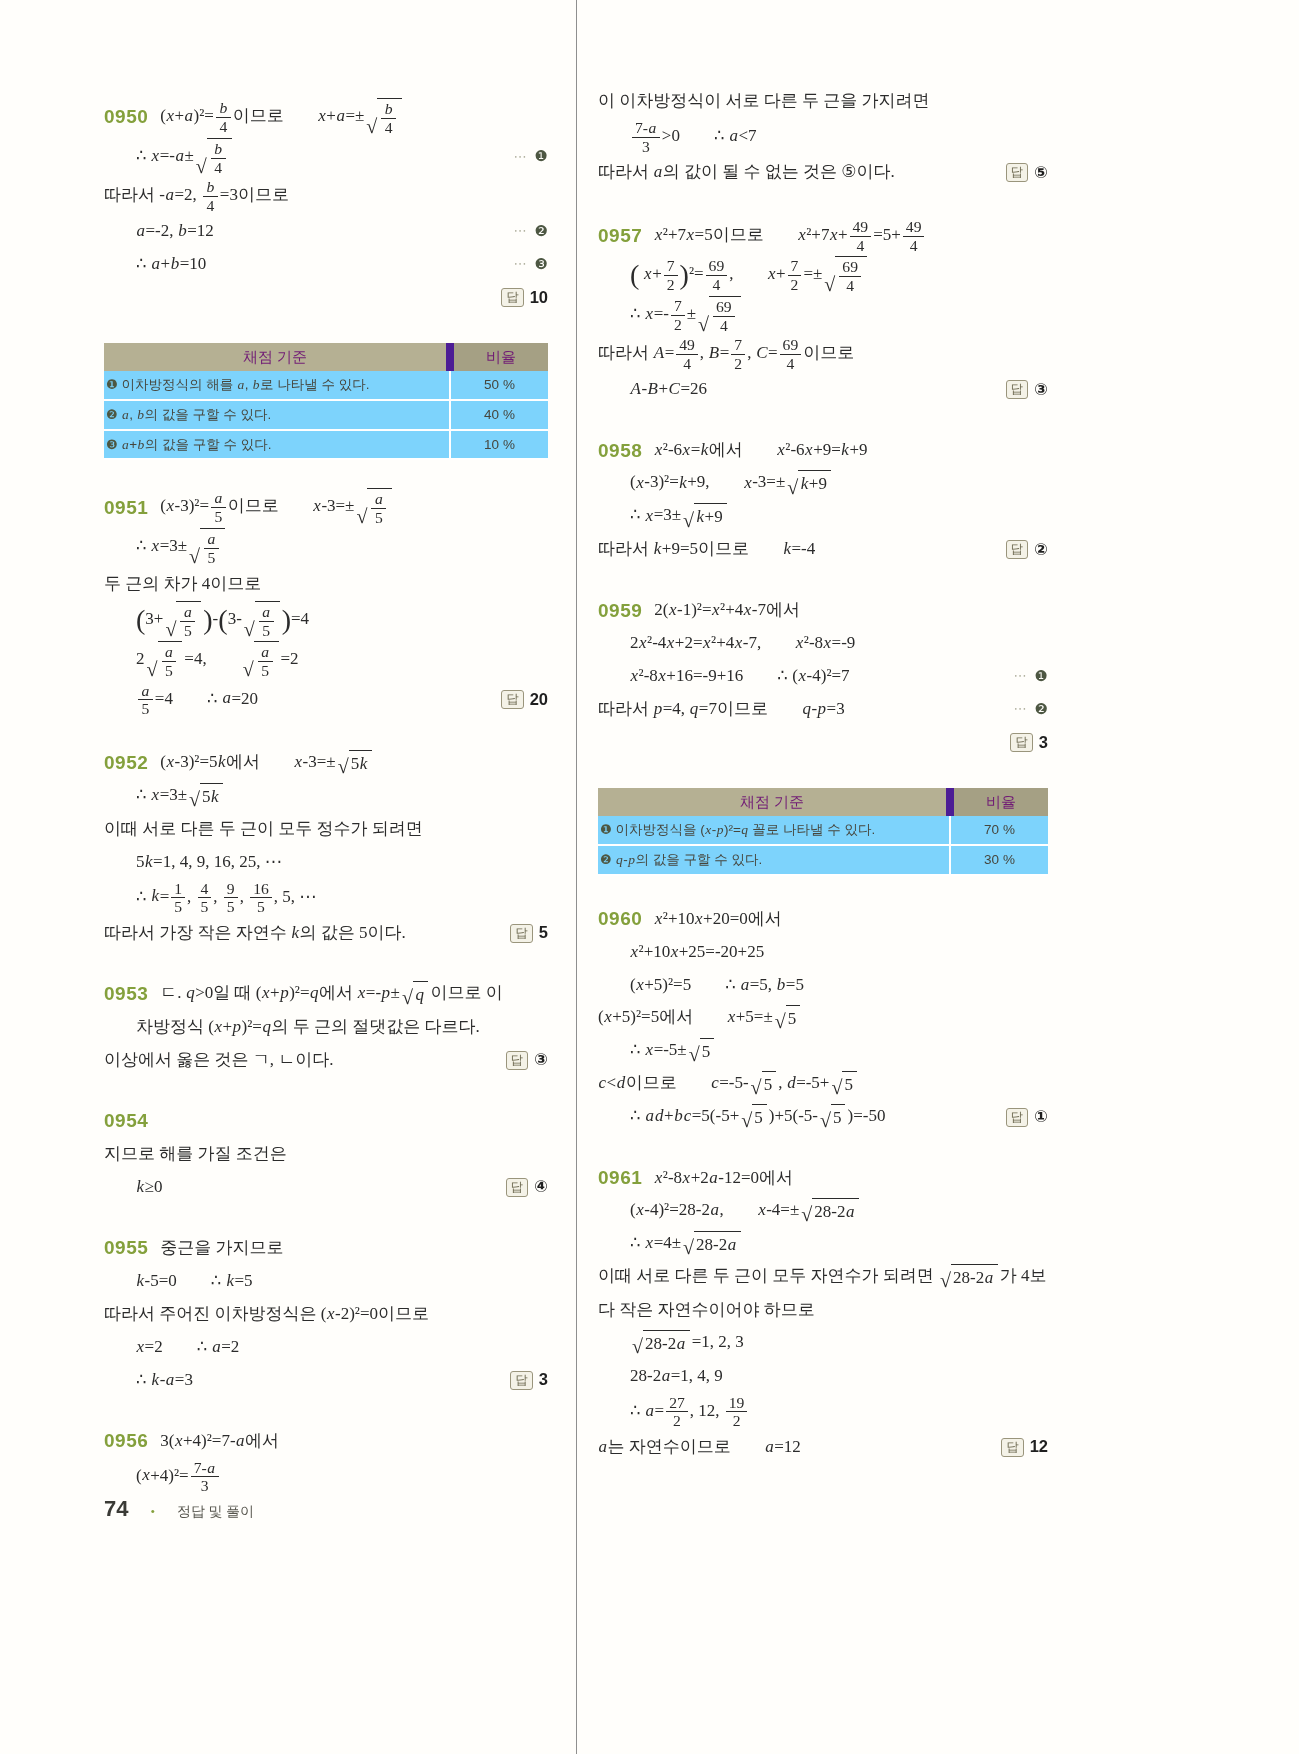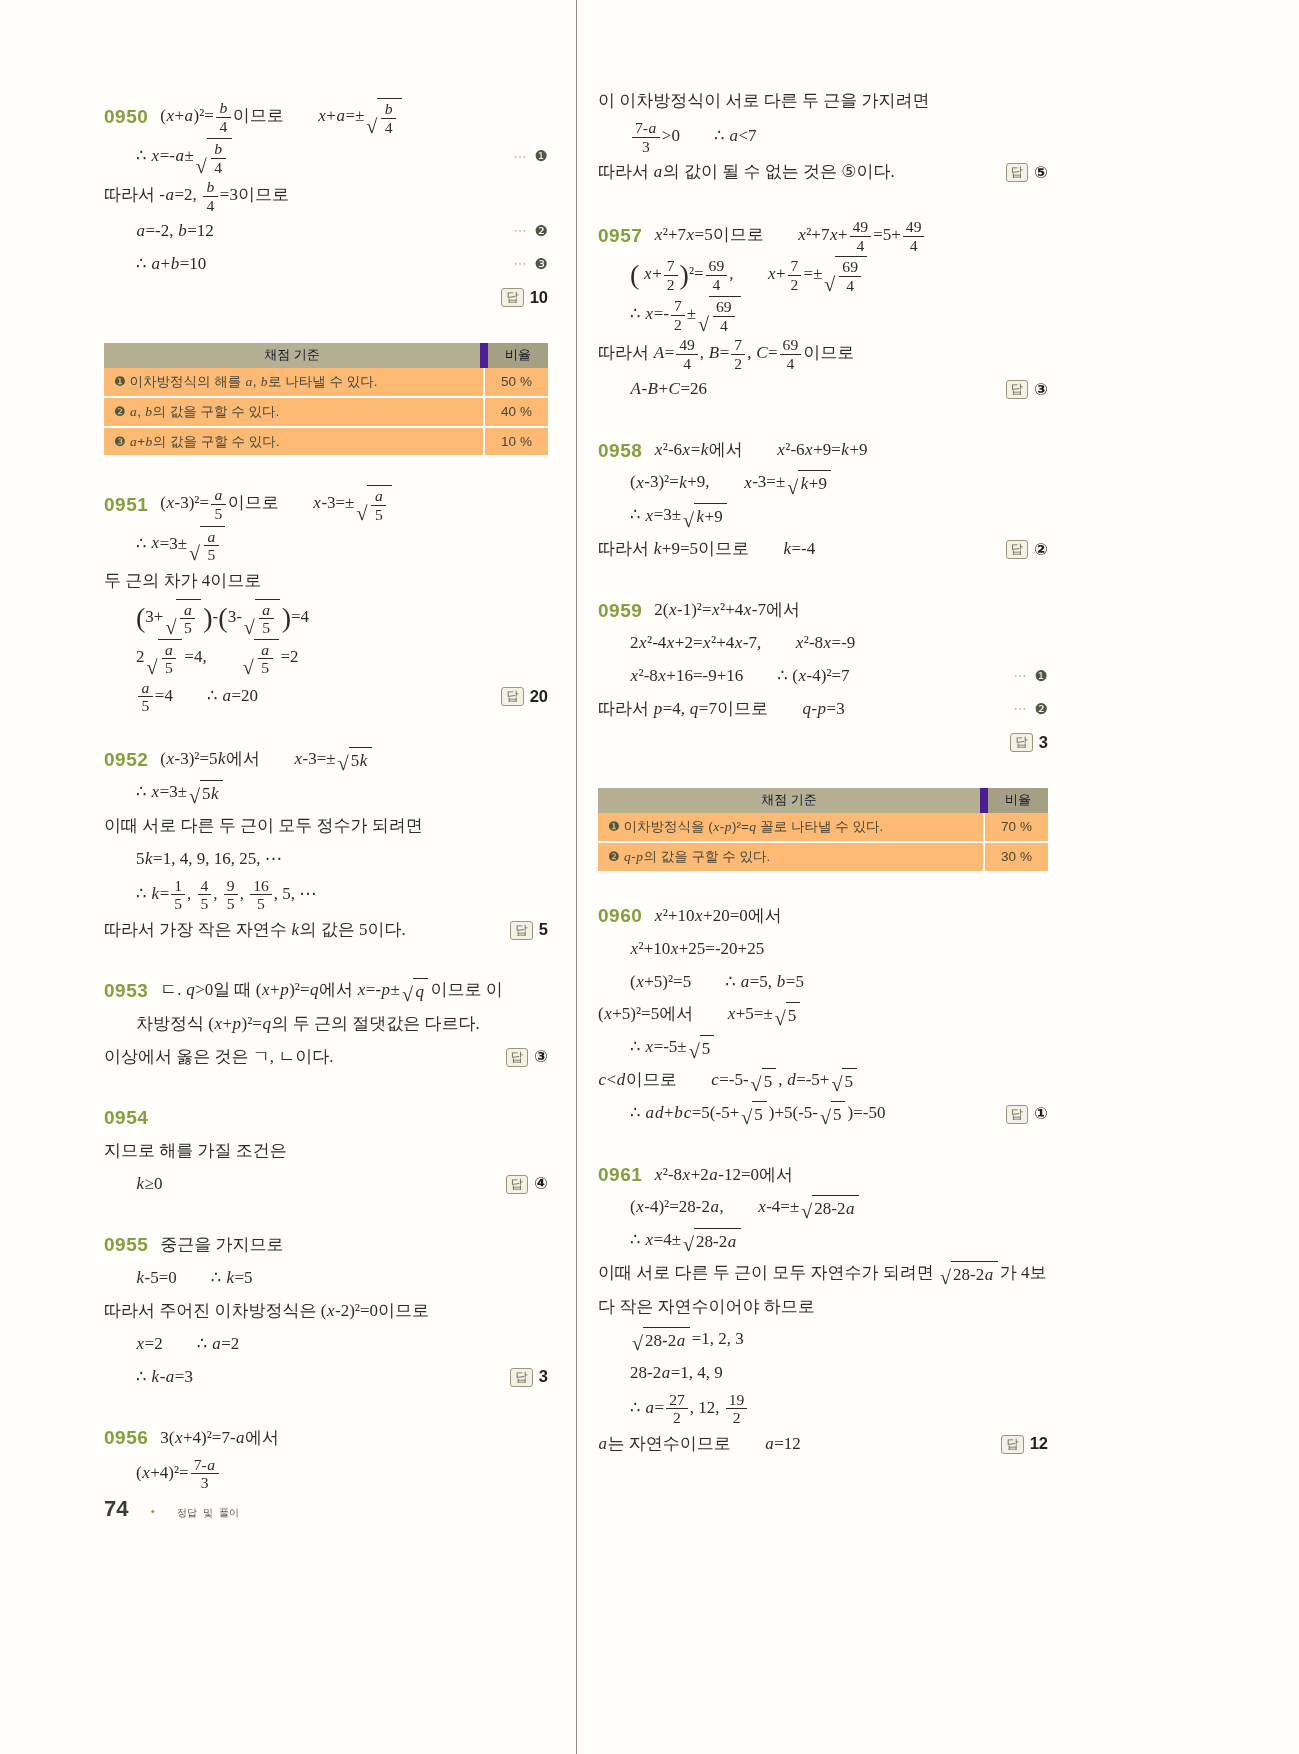--- a/index.html
+++ b/index.html
@@ -40,35 +40,35 @@
   .abadge{
     font-family:"Liberation Sans","DejaVu Sans",sans-serif;font-size:12.5px;
     color:#6e6a52;border:1px solid #9a957c;background:#f4f2e7;
     border-radius:3px;padding:1px 4px;line-height:1.2;
   }
   .aval{font-weight:bold;font-family:"Liberation Sans","DejaVu Sans",sans-serif;font-size:16.5px;color:#1f1f1f;}
 
   table.crit{width:100%;border-collapse:collapse;margin:16px 0 28px 0;
     font-family:"Liberation Sans","DejaVu Sans",sans-serif;}
   table.crit th{
-    font-weight:normal;font-size:13px;color:#0f172a;padding:3px 0;text-align:center;
+    font-weight:normal;font-size:15px;color:#701a75;padding:3px 17px;text-align:center;
     background:#b5b093;
   }
   table.crit th.pct{background:#a5a084;width:60px;border-left:8px solid #4c1d95;}
   table.crit td{
-    background:#fdba74;color:#46463d;font-size:13.5px;padding:4px 10px;
+    background:#7dd3fc;color:#46463d;font-size:13.5px;padding:4px 2px;
     border-bottom:2px solid #fff;text-align:left;
   }
   table.crit td.pct{text-align:center;border-left:2px solid #fff;}
   table.crit td .ncirc{font-size:13px;}
 
   .footer{position:absolute;left:104px;top:1496px;display:flex;align-items:baseline;gap:22px;}
   .fnum{font-family:"Liberation Sans","DejaVu Sans",sans-serif;font-weight:bold;font-size:22px;color:#3a3a35;}
   .fdot{color:#84a03c;font-size:13px;}
-  .flabel{font-family:Liberation Mono, monospace;font-size:10px;color:#55544c;}
+  .flabel{font-family:Liberation Serif, serif;font-size:14px;color:#55544c;}
 </style>
 </head>
 <body>
 
 <div class="page">
   <div class="divider"></div>
   <div class="col col-left">
       <div class="problem">
         <div class="line ind0">
           <span class="pnum">0950</span>

